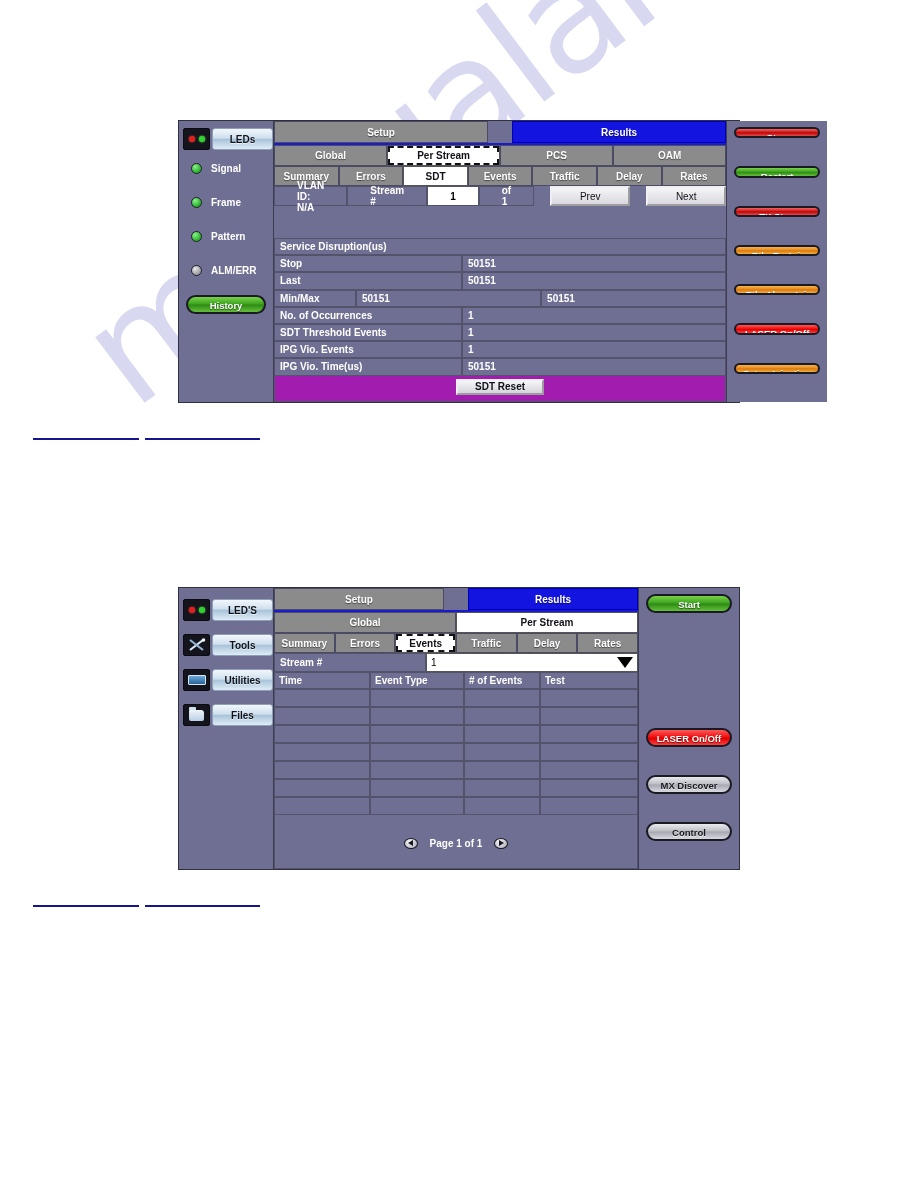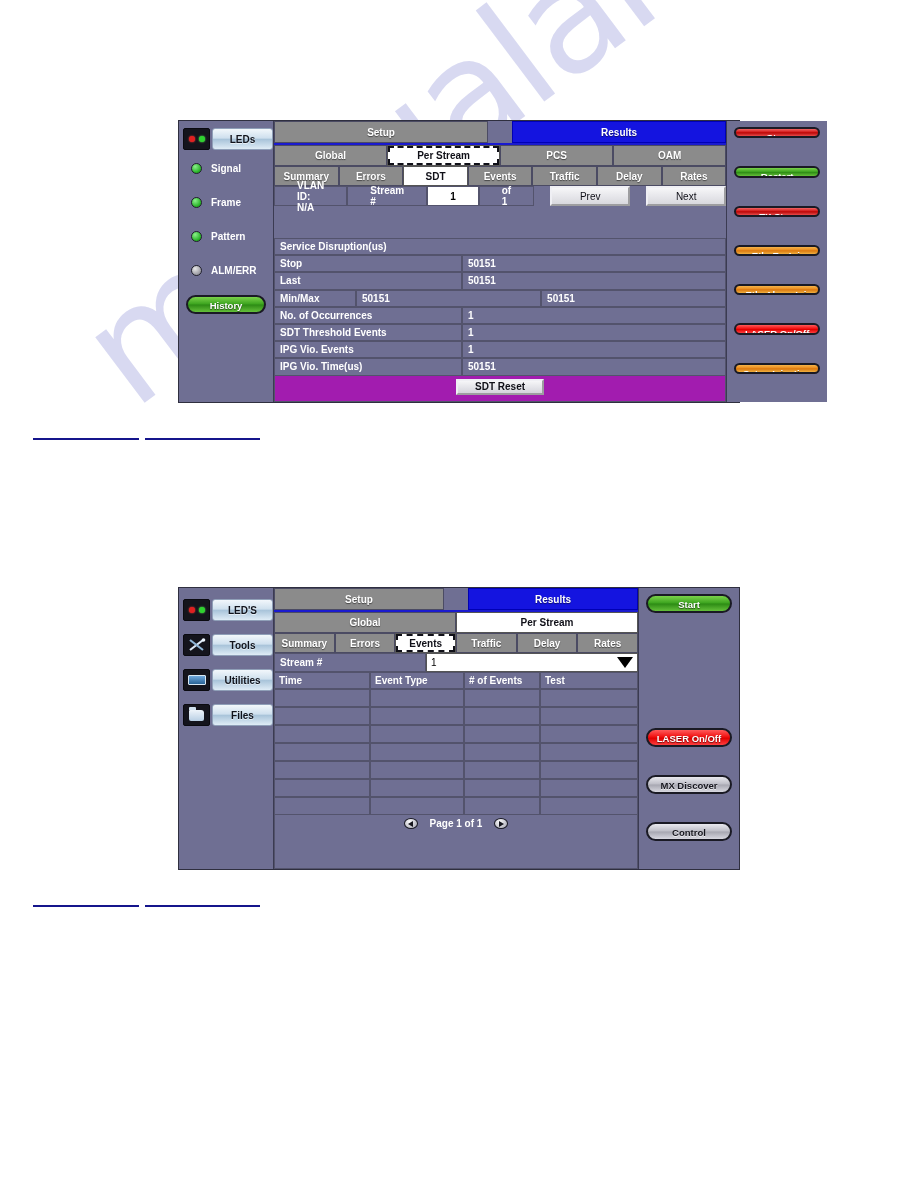--- a/index.html
+++ b/index.html
@@ -312,21 +312,21 @@
     border: 1px solid #53536c;
     background: #6f6f93;
   }
   .c-time  { flex: 0 0 96px; }
   .c-type  { flex: 0 0 94px; }
   .c-count { flex: 0 0 76px; }
   .c-test  { flex: 1; }
   .pager {
     flex: 1;
     display: flex;
-    align-items: flex-start;
+    align-items: center;
     justify-content: center;
     gap: 12px;
     padding-top: 3px;
     border: 1px solid #53536c;
     border-top: none;
     background: #6f6f93;
     font-size: 10px;
     font-weight: bold;
     color: #fff;
   }

